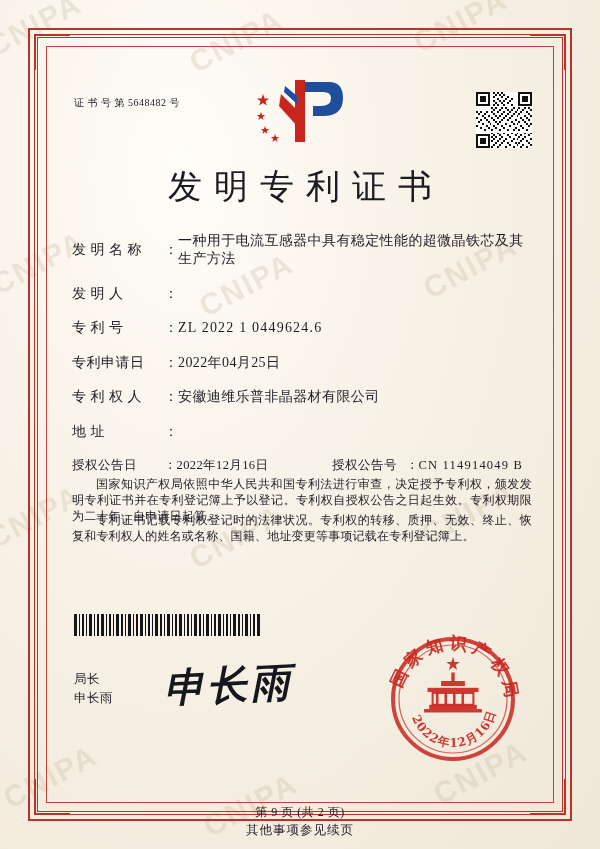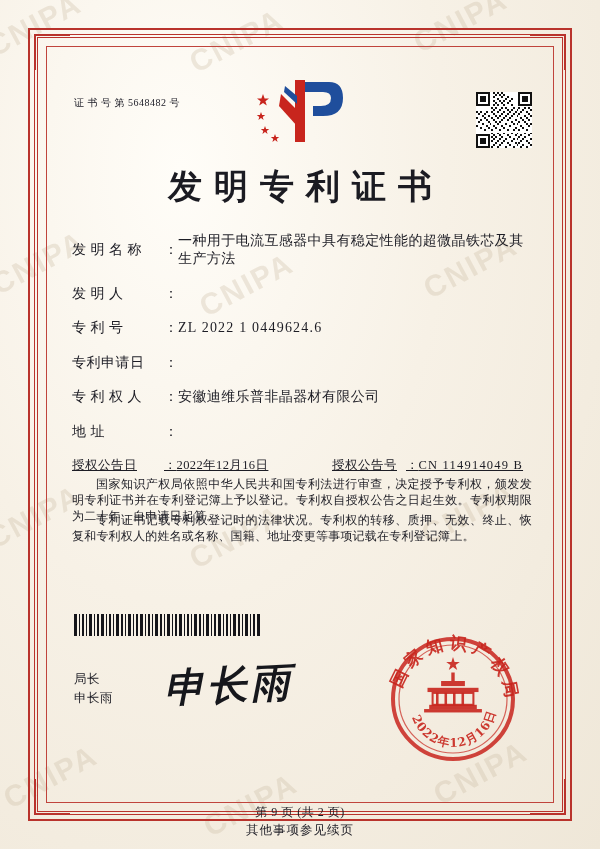--- a/index.html
+++ b/index.html
@@ -86,42 +86,42 @@
   }
   .qr svg{display:block;}
 
   .title{
     position:absolute;left:0;right:0;top:106px;
     text-align:center;
     font-size:34px;
     letter-spacing:12px;
     color:#1b1b22;
     font-family:"DejaVu Serif", serif;
-    font-weight:bold;
+    font-weight:normal;
     text-indent:12px;
   }
 
   .fields{
     position:absolute;left:14px;right:8px;top:174px;
   }
   .row{
     display:flex;align-items:center;
     margin-bottom:16.5px;
     font-size:14px;color:#1d1d25;
   }
   .lab{
     width:92px;flex:0 0 92px;
     letter-spacing:.5px;
     white-space:nowrap;
   }
   .colon{flex:0 0 10px;}
   .val{flex:1;letter-spacing:.4px;}
   .val.mono{font-family:"Liberation Serif", serif;letter-spacing:1.2px;}
 
-  .row2{display:flex;align-items:baseline;font-size:12.5px;color:#1d1d25;margin-bottom:16.5px;text-decoration:underline;}
+  .row2{display:flex;align-items:baseline;font-size:12.5px;color:#1d1d25;margin-bottom:16.5px;}
   .half{display:flex;align-items:baseline;}
   .half.left{width:260px;flex:0 0 260px;}
   .half .lab{width:92px;flex:0 0 92px;}
   .half.right .lab{width:74px;flex:0 0 74px;}
 
   .para{
     position:absolute;left:14px;right:10px;
     font-size:12px;line-height:16px;color:#1d1d25;
     text-align:justify;
     text-indent:24px;
@@ -418,20 +418,21 @@
 
       <div class="row">
         <span class="lab">专 利 号</span>
         <span class="colon">：</span>
         <span class="val mono">ZL 2022 1 0449624.6</span>
       </div>
 
       <div class="row">
         <span class="lab">专利申请日</span>
         <span class="colon">：</span>
+        <span class="val">2022年04月25日</span>
       </div>
 
       <div class="row">
         <span class="lab">专 利 权 人</span>
         <span class="colon">：</span>
         <span class="val">安徽迪维乐普非晶器材有限公司</span>
       </div>
 
       <div class="row">
         <span class="lab">地 址</span>

